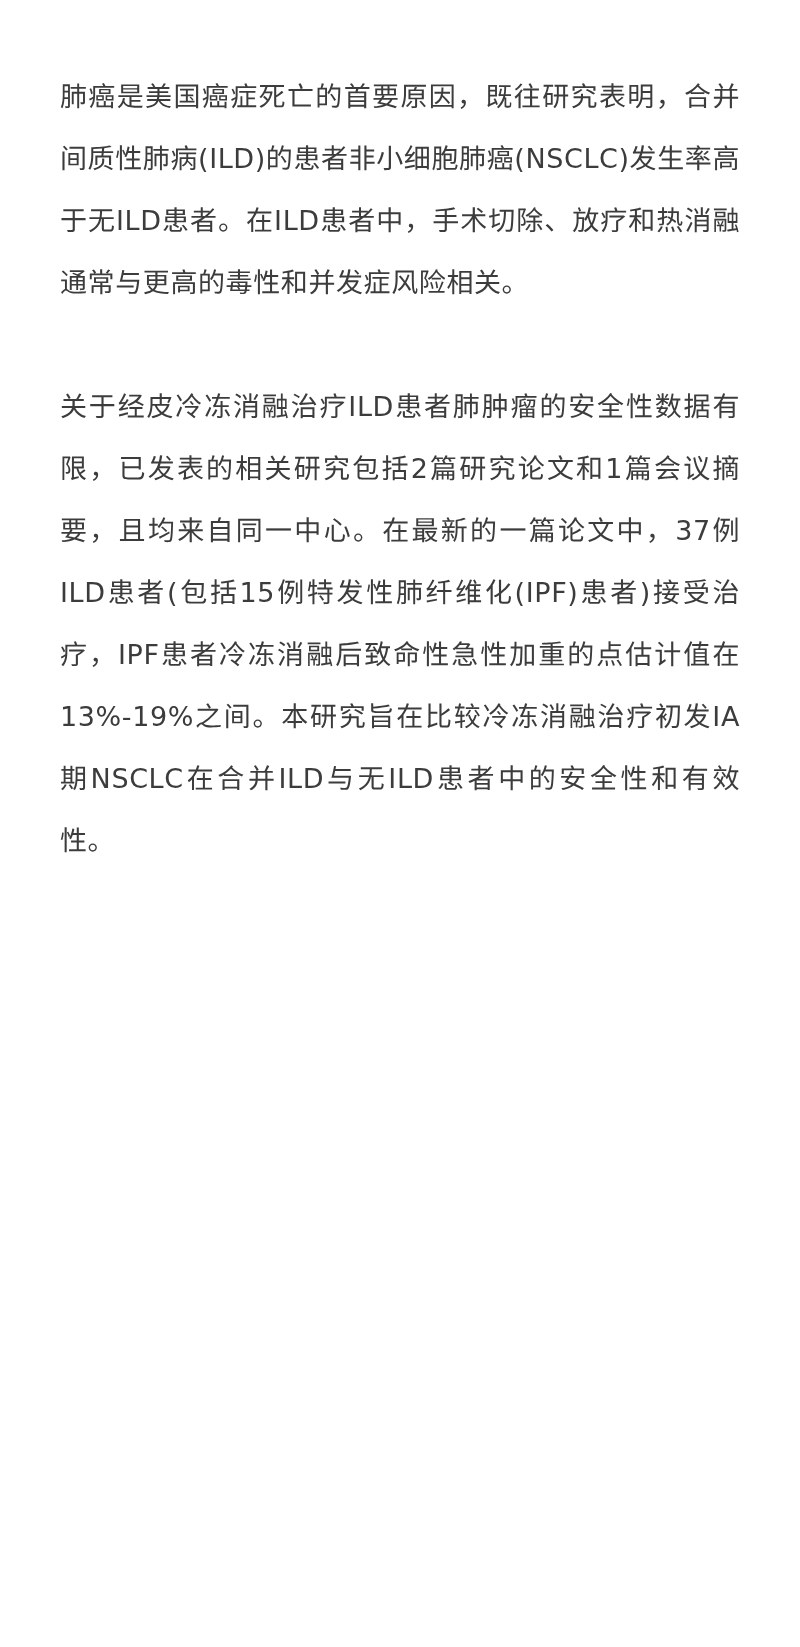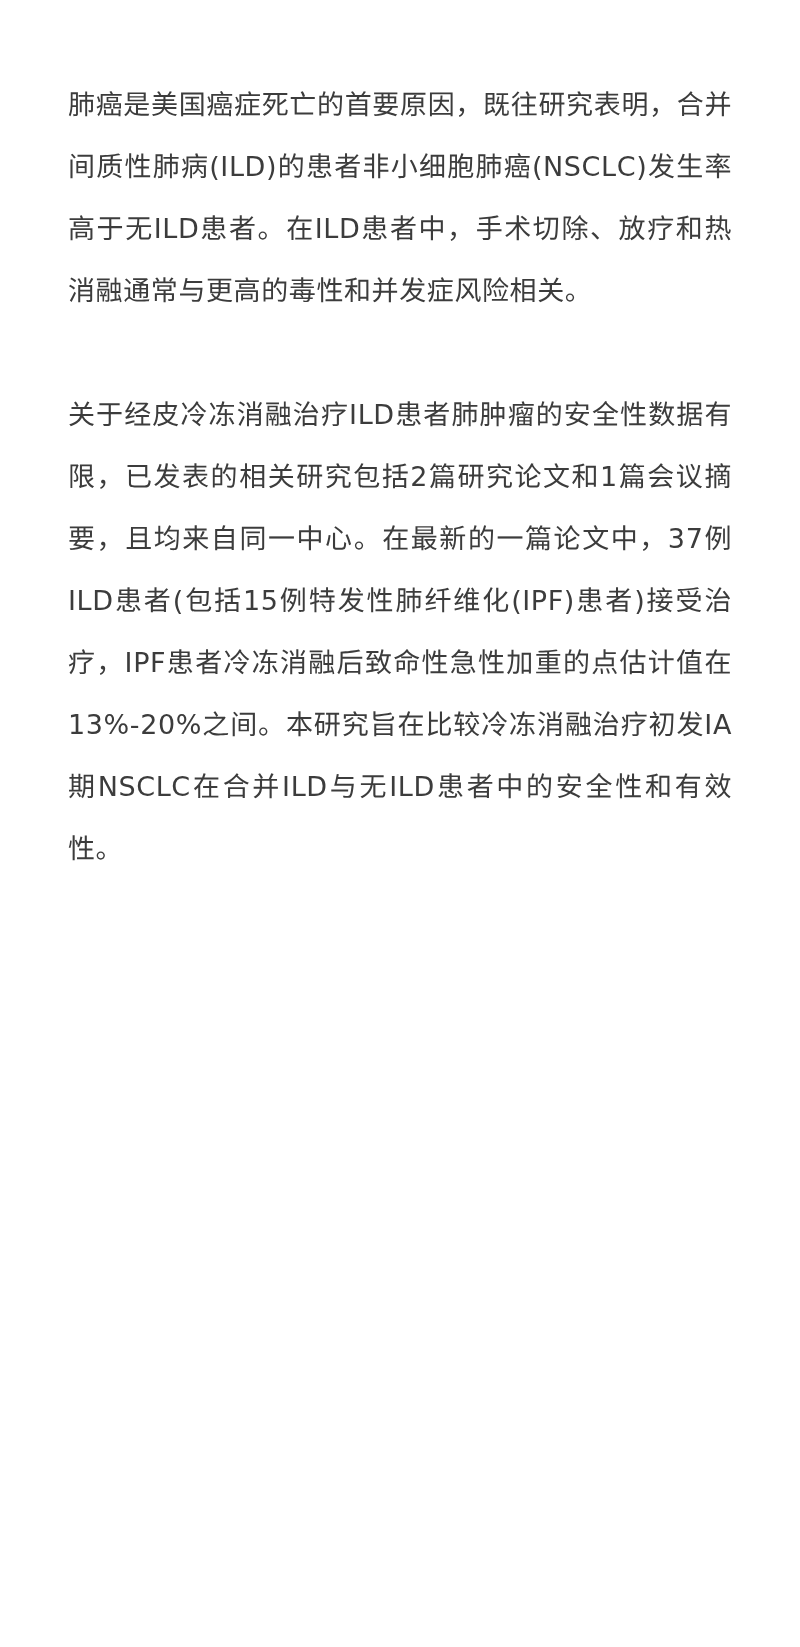--- a/index.html
+++ b/index.html
@@ -21,26 +21,26 @@
     padding: 62px 56px 40px 56px;
     background: #ffffff;
   }
   .para {
     font-size: 27px;
     line-height: 62px;
     letter-spacing: 0.6px;
     text-align: justify;
     text-justify: inter-ideograph;
     color: #3c3c3c;
-    margin: 12px;
+    margin: 4px;
     word-break: break-word;
   }
   .para + .para {
     margin-top: 62px;
   }
 </style>
 </head>
 <body>
 
 <div class="page">
   <p class="para">肺癌是美国癌症死亡的首要原因，既往研究表明，合并间质性肺病(ILD)的患者非小细胞肺癌(NSCLC)发生率高于无ILD患者。在ILD患者中，手术切除、放疗和热消融通常与更高的毒性和并发症风险相关。</p>
-  <p class="para">关于经皮冷冻消融治疗ILD患者肺肿瘤的安全性数据有限，已发表的相关研究包括2篇研究论文和1篇会议摘要，且均来自同一中心。在最新的一篇论文中，37例ILD患者(包括15例特发性肺纤维化(IPF)患者)接受治疗，IPF患者冷冻消融后致命性急性加重的点估计值在13%-20%之间。本研究旨在比较冷冻消融治疗初发IA期NSCLC在合并ILD与无ILD患者中的安全性和有效性。</p>
+  <p class="para">关于经皮冷冻消融治疗ILD患者肺肿瘤的安全性数据有限，已发表的相关研究包括2篇研究论文和1篇会议摘要，且均来自同一中心。在最新的一篇论文中，37例ILD患者(包括15例特发性肺纤维化(IPF)患者)接受治疗，IPF患者冷冻消融后致命性急性加重的点估计值在13%-19%之间。本研究旨在比较冷冻消融治疗初发IA期NSCLC在合并ILD与无ILD患者中的安全性和有效性。</p>
 </div>
 
 </body></html>

